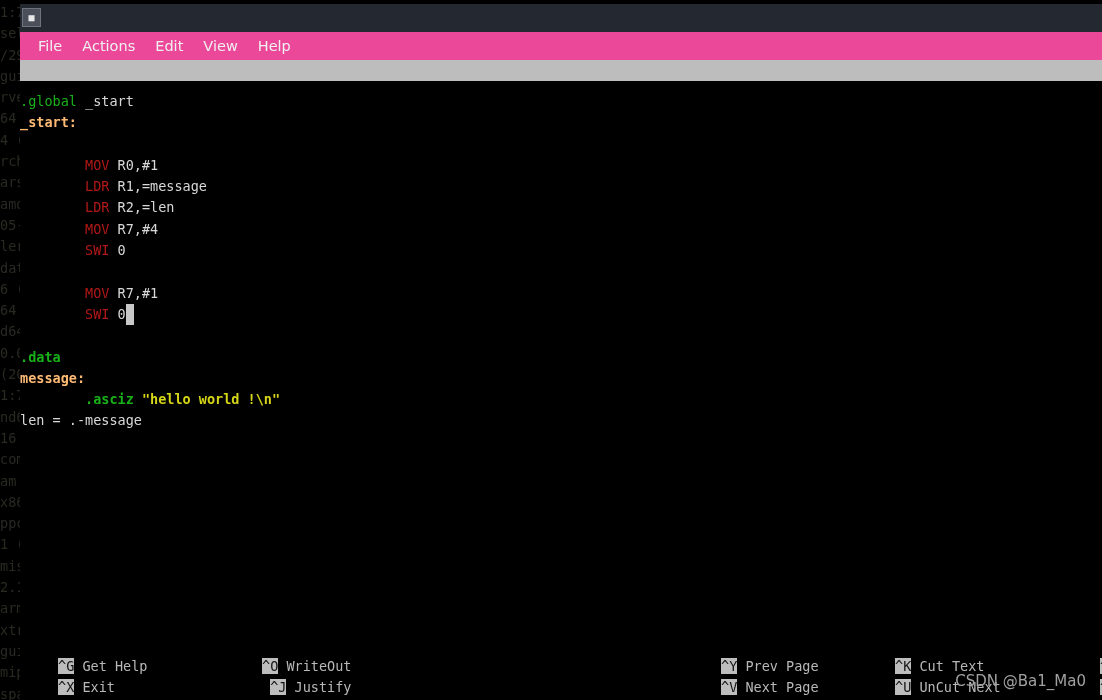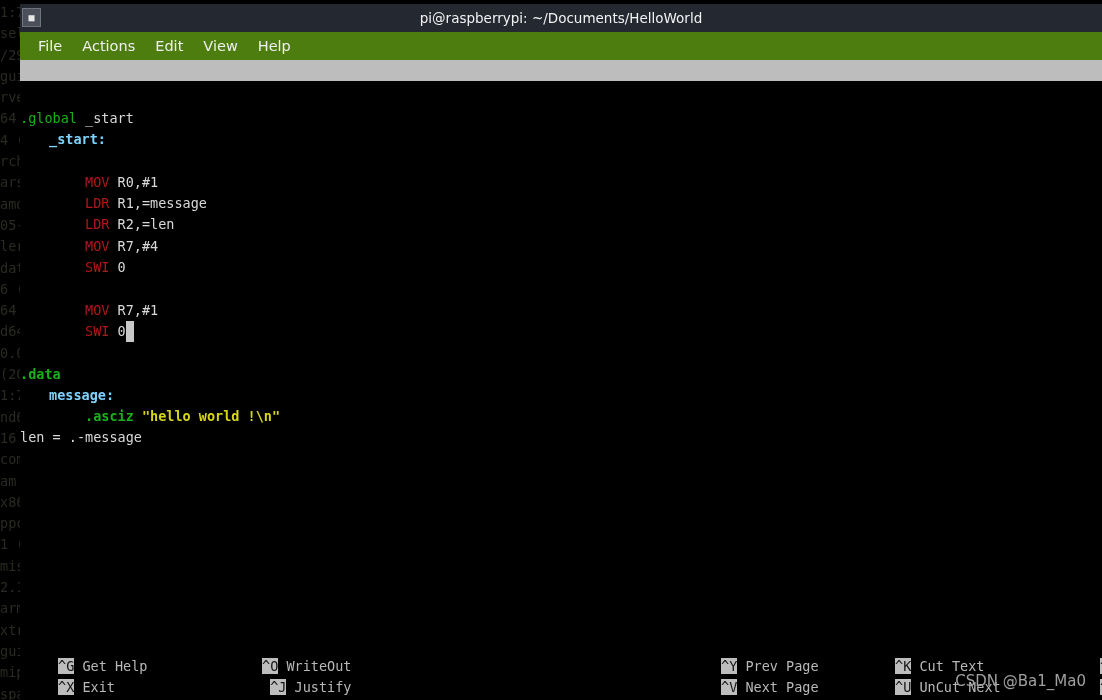--- a/index.html
+++ b/index.html
@@ -82,21 +82,21 @@
     box-sizing: border-box;
     color: #e8e8e8;
     font-size: 10px;
     line-height: 17px;
     text-align: center;
     font-family: "DejaVu Sans Mono", monospace;
   }
 
   .menubar {
     height: 28px;
-    background: #4d7c0f;
+    background: #ec4899;
     display: flex;
     align-items: center;
     padding-left: 8px;
     font-family: "DejaVu Sans", "Liberation Sans", sans-serif;
     font-size: 14.5px;
     color: #f0f0f0;
   }
   .menu-item {
     padding: 2px 10px;
     cursor: default;
@@ -117,29 +117,29 @@
     background: #bdbdbd;
     color: #141414;
     height: 21px;
     line-height: 21px;
     white-space: pre;
     font-weight: normal;
     overflow: hidden;
   }
 
   .code {
-    padding-top: 27px;
+    padding-top: 10px;
     white-space: pre;
   }
   .code .row { height: 21.3px; white-space: pre; }
 
   .t-green  { color: #18b218; }
   .t-greenb { color: #18b218; font-weight: bold; }
   .t-red    { color: #b21818; }
-  .t-redb   { color: #7dd3fc; font-weight: bold; margin-left: 29px; }
+  .t-redb   { color: #fdba74; font-weight: bold; }
   .t-white  { color: #d8d8d8; }
   .t-yellow { color: #d6d618; font-weight: bold; }
   .cursor {
     background: #c8c8c8;
     color: #000000;
     display: inline-block;
     width: 8.12px;
   }
 
   
@@ -184,21 +184,20 @@
 <div id="screen">
 
   <div class="bg-term">
     <div id="bg-lines"><div class="ln">1:7.0+dfsg-7+b1) ...</div><div class="ln">selected package qemu-system-gui.</div><div class="ln">/29-qemu-system-gui_1%3a7.0+dfsg-7+b1_amd64.deb ...</div><div class="ln">gui (1:7.0+dfsg-7+b1) ...</div><div class="ln">rver1:amd64 (2.34-4) ...</div><div class="ln">64 (1.3-2) ...</div><div class="ln">4 (2022.05-2) ...</div><div class="ln">rch (2022.05-2) ...</div><div class="ln">arser1:amd64 (0.11.0-2) ...</div><div class="ln">amd64 (1:2.0.9-1) ...</div><div class="ln">05-2) ...</div><div class="ln">lerer1:amd64 (0.21.3-1) ...</div><div class="ln">data (1:7.0+dfsg-7+b1) ...</div><div class="ln">6 (0-4) ...</div><div class="ln">64 (9.0.0+ds1-4) ...</div><div class="ln">d64 (4.7.0-1) ...</div><div class="ln">0.0+git-20220315.36a4c85-5.1) ...</div><div class="ln">(2022.05-2) ...</div><div class="ln">1:7.0+dfsg-7+b1) ...</div><div class="ln">nd64 (19.0-3) ...</div><div class="ln">16 (2.42+b1) ...</div><div class="ln">common (1:7.0+dfsg-7+b1) ...</div><div class="ln">am (1:7.0+dfsg-7+b1) ...</div><div class="ln">x86 (1:7.0+dfsg-7+b1) ...</div><div class="ln">ppc (1:7.0+dfsg-7+b1) ...</div><div class="ln">1 (6.2.10+ds-2+b1) ...</div><div class="ln">misc (1:7.0+dfsg-7+b1) ...</div><div class="ln">2.10+ds-2+b1) ...</div><div class="ln">arm (1:7.0+dfsg-7+b1) ...</div><div class="ln">xtra (1:7.0+dfsg-7+b1) ...</div><div class="ln">gui (1:7.0+dfsg-7+b1) ...</div></div>
   </div>
 
   <div id="win">
 
     <div class="titlebar">
       <div class="win-icon">■</div>
-      <div class="title-text">pi@raspberrypi: ~/Documents/HelloWorld</div>
     </div>
 
     <div class="menubar">
       <div class="menu-item">File</div>
       <div class="menu-item">Actions</div>
       <div class="menu-item">Edit</div>
       <div class="menu-item">View</div>
       <div class="menu-item">Help</div>
     </div>
 

